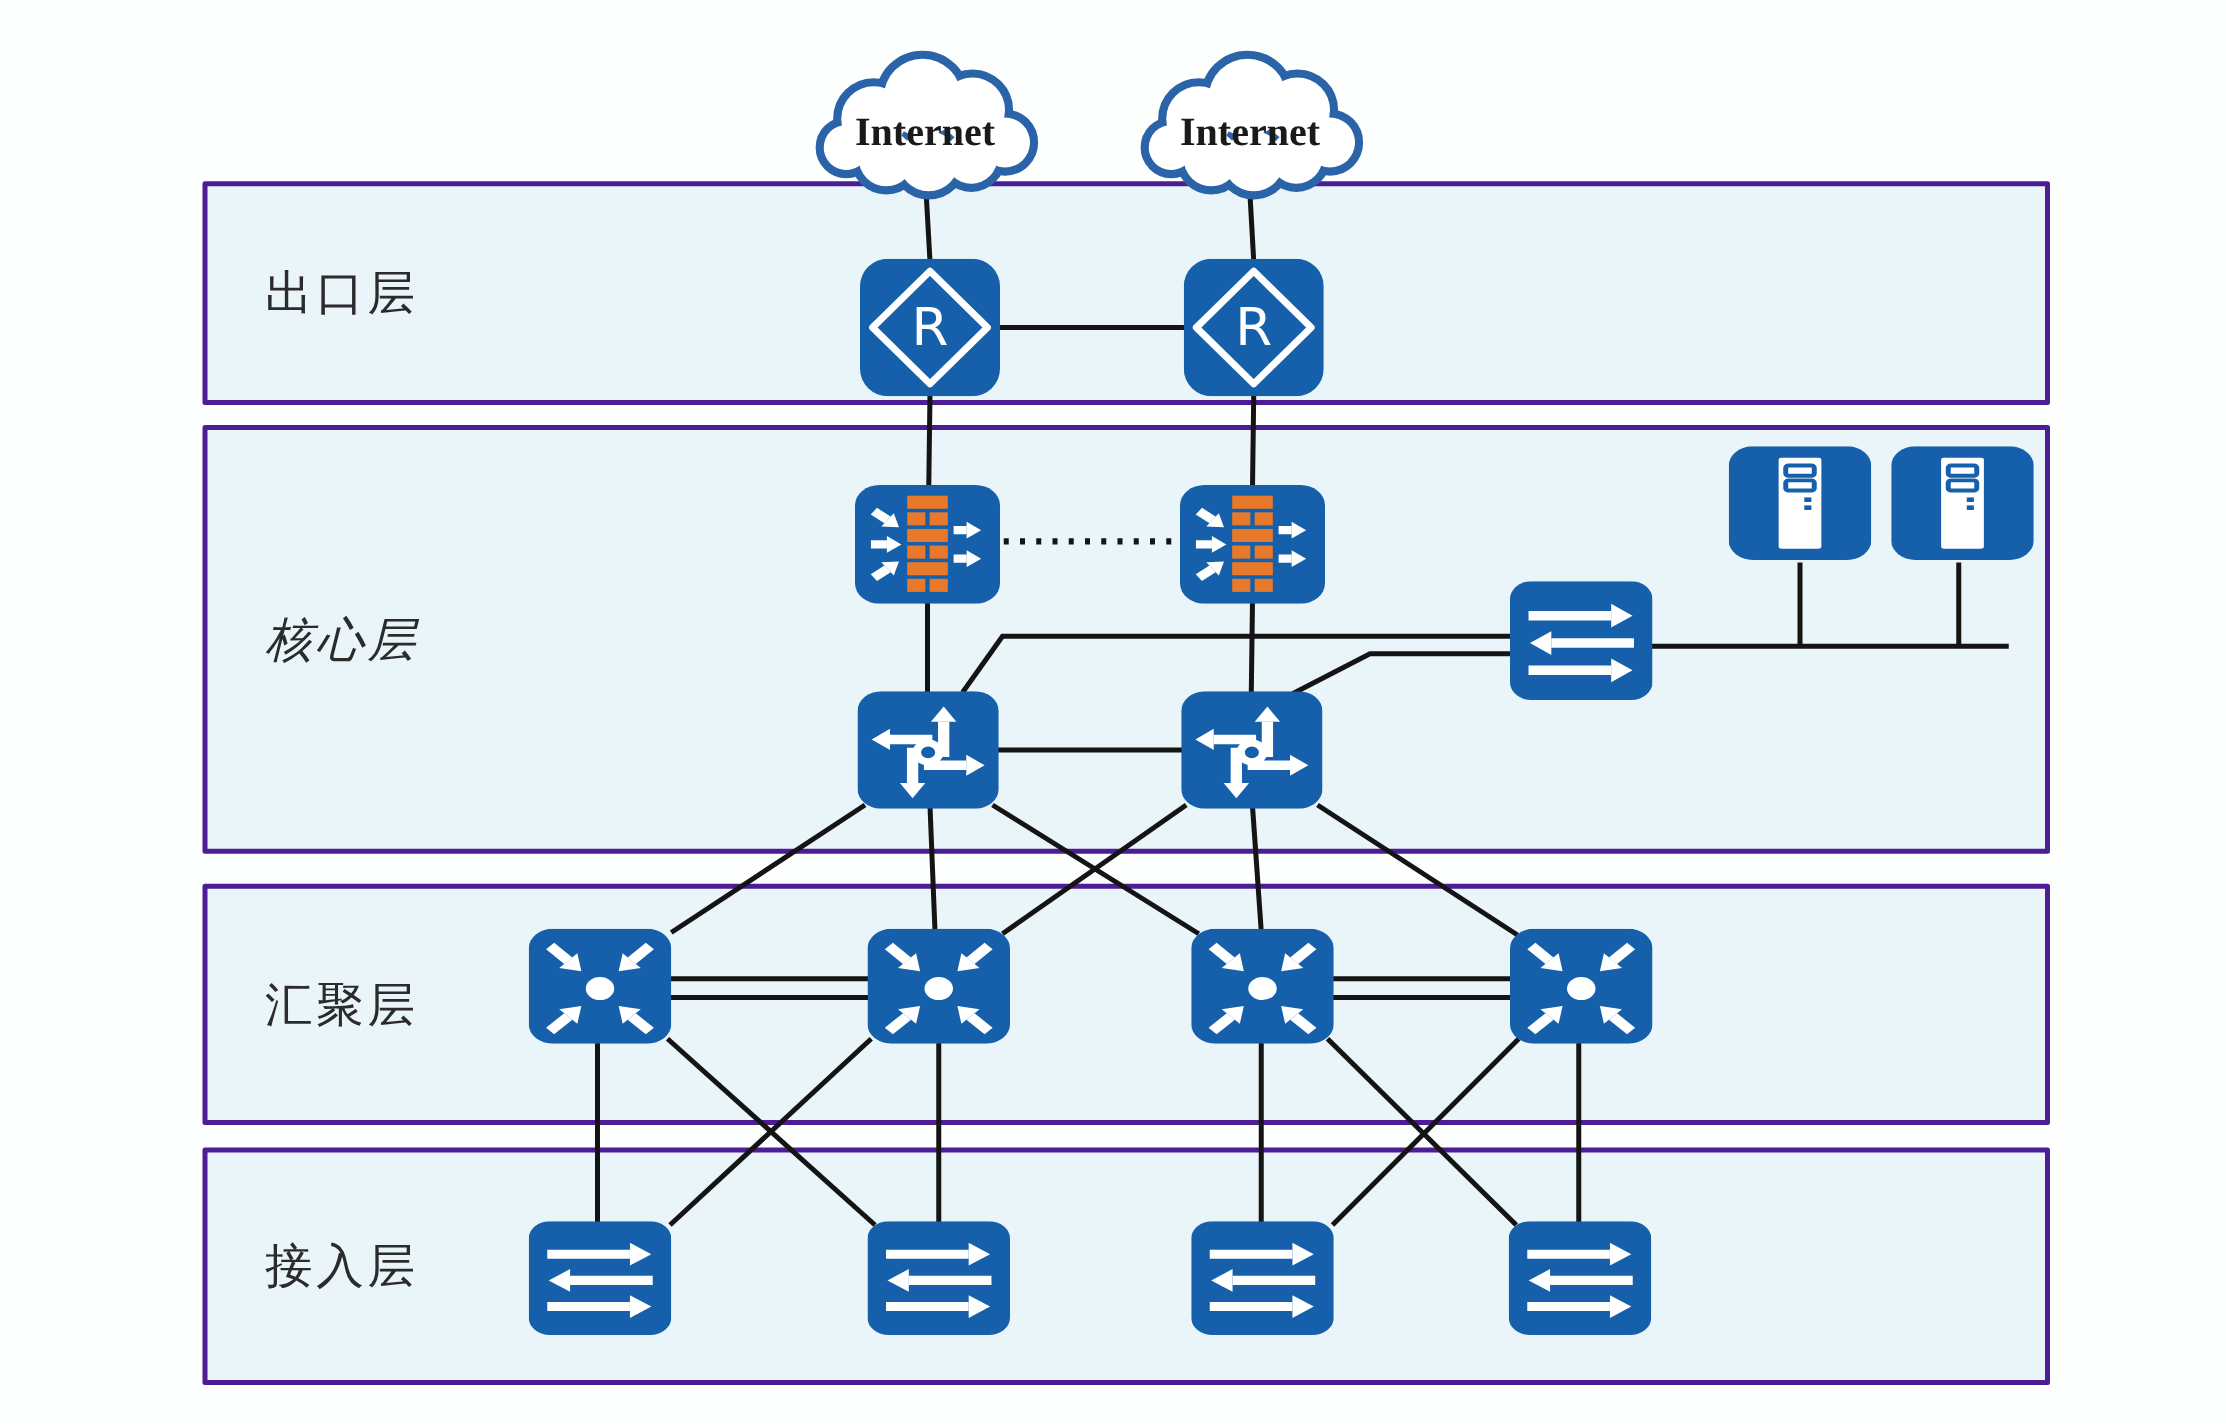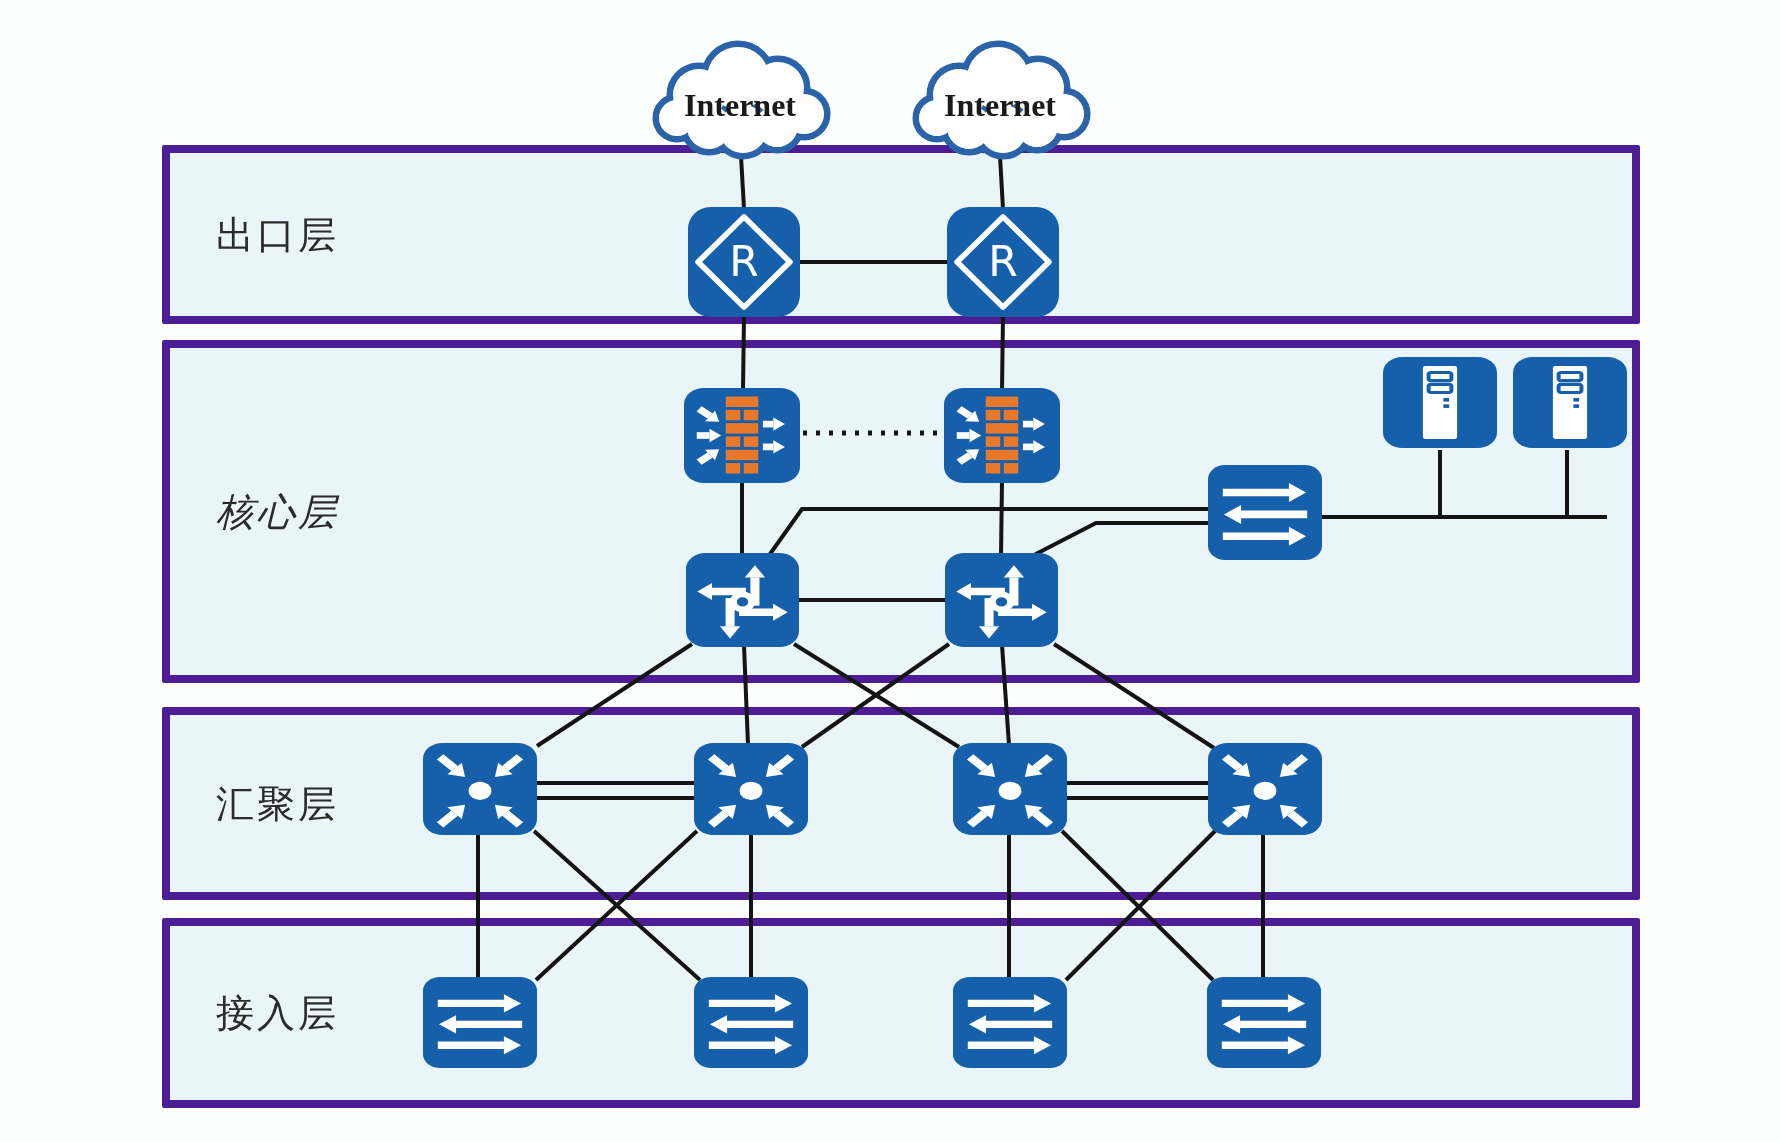--- a/index.html
+++ b/index.html
@@ -2,21 +2,21 @@
 <html><head>
 <meta charset="utf-8">
 <style>
   html,body{margin:0;padding:0;background:#ffffff;}
   #stage{
     position:relative;width:1781px;height:1142px;background:#fdfefe;overflow:hidden;
     font-family:"Liberation Sans","DejaVu Sans",sans-serif;
   }
   .band{
     position:absolute;left:162px;width:1478px;
-    background:#e9f5f9;border:8px solid #4c1d95;border-radius:2px;
+    background:#e9f5f9;border:4px solid #4c1d95;border-radius:2px;
     box-sizing:border-box;z-index:0;
   }
   .band-label{
     position:absolute;left:46px;top:50%;transform:translateY(-50%);
     font-size:38px;color:#2b2b2b;letter-spacing:3px;white-space:nowrap;
   }
   #edge-layer{position:absolute;left:0;top:0;z-index:1;pointer-events:none;}
   .edge{fill:none;stroke:#141414;stroke-width:4;}
   .edge.dotted{stroke-width:5;stroke-dasharray:4 9;}
   #nodes .node{position:absolute;z-index:2;}

